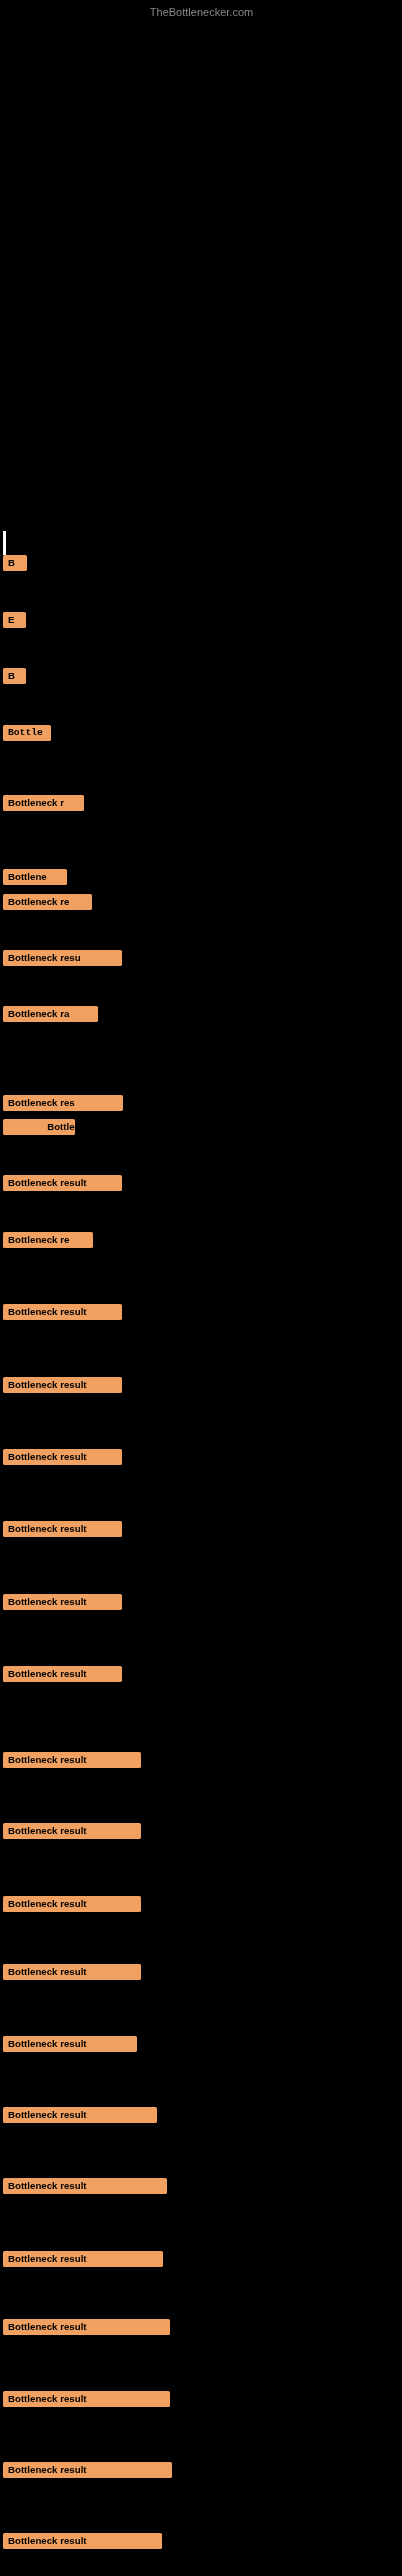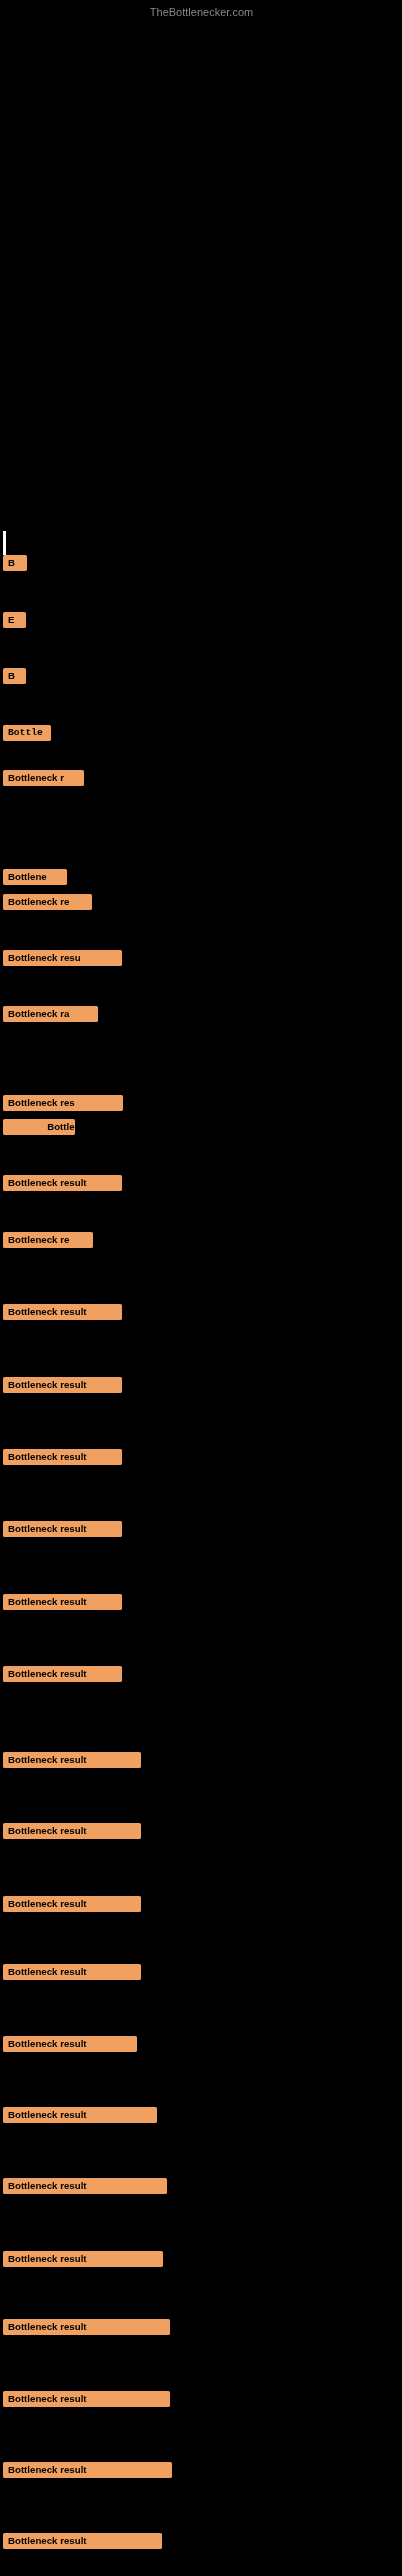--- a/index.html
+++ b/index.html
@@ -54,21 +54,21 @@
 
 <span class="site-title">TheBottlenecker.com</span>
 
 <div class="cursor-bar" style="top: 531px;"></div>
 
 <div id="labels-container">
     <div class="bottleneck-label" style="top: 555px; width: 24px;">B</div>
     <div class="bottleneck-label" style="top: 612px; width: 22.5px;">E</div>
     <div class="bottleneck-label" style="top: 668px; width: 22.5px;">B</div>
     <div class="bottleneck-label" style="top: 725px; width: 48px; font-family: Liberation Mono, monospace;">Bottle</div>
-    <div class="bottleneck-label" style="top: 770px; width: 81px;">Bottleneck r</div>
+    <div class="bottleneck-label" style="top: 795px; width: 81px;">Bottleneck r</div>
     <div class="bottleneck-label" style="top: 869px; width: 64px;">Bottlene</div>
     <div class="bottleneck-label" style="top: 894px; width: 89px;">Bottleneck re</div>
     <div class="bottleneck-label" style="top: 950px; width: 119px;">Bottleneck resu</div>
     <div class="bottleneck-label" style="top: 1006px; width: 95px;">Bottleneck ra</div>
     <div class="bottleneck-label" style="top: 1095px; width: 120px;">Bottleneck res</div>
     <div class="bottleneck-label" style="top: 1119px; width: 72px; padding-left: 44px;">Bottleneck</div>
     <div class="bottleneck-label" style="top: 1175px; width: 119px;">Bottleneck result</div>
     <div class="bottleneck-label" style="top: 1232px; width: 90px;">Bottleneck re</div>
     <div class="bottleneck-label" style="top: 1304px; width: 119px;">Bottleneck result</div>
     <div class="bottleneck-label" style="top: 1377px; width: 119px;">Bottleneck result</div>

